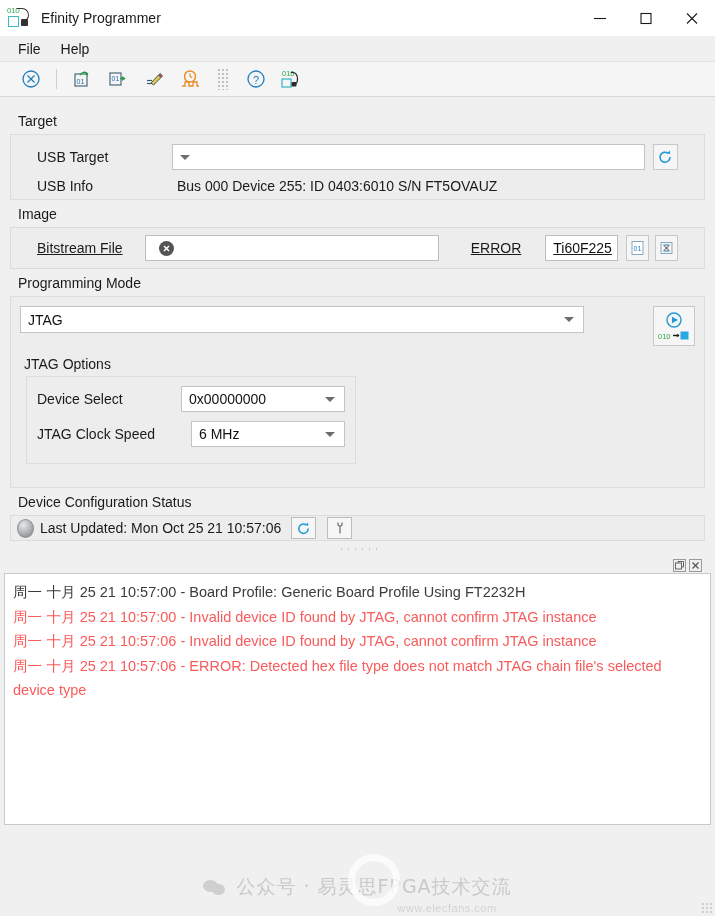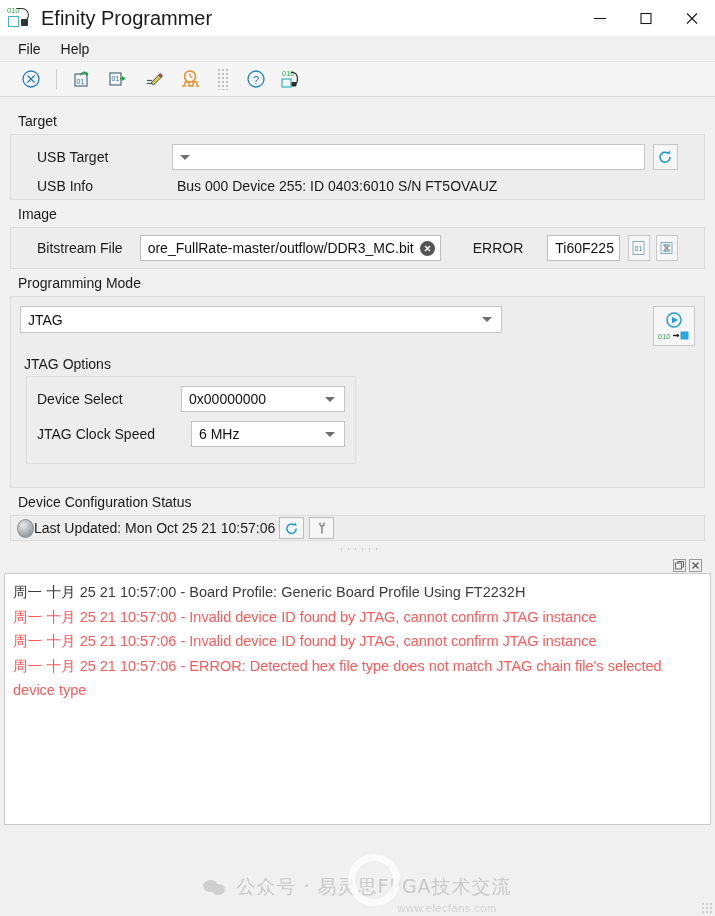--- a/index.html
+++ b/index.html
@@ -31,21 +31,21 @@
   }
   .app-icon .arc{
     position:absolute; left:9px; top:1px; width:13px; height:14px;
     border:1.6px solid #333; border-left-color:transparent; border-bottom-color:transparent;
     border-radius:0 9px 9px 0;
   }
   .app-icon .plug{
     position:absolute; left:14px; top:12px; width:7px; height:7px;
     background:#333; border-radius:1px;
   }
-  .app-title{ margin-left:8px; font-size:20px; color:#1a1a1a; }
+  .app-title{ margin-left:8px; font-size:14px; color:#1a1a1a; }
   .wincontrols{ position:absolute; right:0; top:0; height:36px; display:flex; }
   .wc{ width:46px; height:36px; display:flex; align-items:center; justify-content:center; }
   .wc svg{ display:block; }
 
   
   .menubar{
     height:26px; background:#f0f0f0;
     display:flex; align-items:center; padding-left:8px;
     border-bottom:1px solid #e2e2e2;
     font-size:14px;
@@ -101,21 +101,21 @@
 
   
   .optgroup{
     border:1px solid #dcdcdc; background:#ededed;
     margin:4px 0 0 6px; width:330px; padding:9px 10px 16px 10px;
   }
 
   
   .statusbar{
     background:#ededed; border:1px solid #dcdcdc;
-    height:26px; display:flex; align-items:center; padding:0 4px 0 6px; 
+    height:26px; display:flex; align-items:center; padding:0 4px 0 6px; gap:6px;
   }
   .led{
     width:17px;height:19px;border-radius:50%;
     background:radial-gradient(circle at 35% 30%, #e8e8e8, #9aa0a4 70%, #7d8387);
     border:1px solid #8b9196;
   }
   .st-btn{ width:25px;height:22px;background:#f6f6f6;border:1px solid #bdbdbd;
            display:flex;align-items:center;justify-content:center; }
 
   .splitter{ height:16px; display:flex; align-items:center; justify-content:center; }
@@ -265,25 +265,24 @@
         </svg>
       </div>
     </div>
     <div class="row" style="margin-top:8px;align-items:flex-end;">
       <div class="fld-label" style="width:140px;">USB Info</div>
       <div class="fld-label">Bus 000 Device 255: ID 0403:6010 S/N FT5OVAUZ</div>
     </div>
   </div>
 
   <div class="sec-label">Image</div>
-  <div class="panel" style="height:42px; padding-top:7px;">
+  <div class="panel" style="height:42px; padding-top:7px;text-decoration:underline;">
     <div class="row">
       <div class="fld-label" style="width:123px;">Bitstream File</div>
       <div class="textfield" style="width:333px;">
-        <span style="flex:1; white-space:nowrap; overflow:hidden; direction:rtl; text-align:left;">ore_FullRate-master/outflow/DDR3_MC.bit</span>
         <span class="clear-x">
           <svg width="9" height="9" viewBox="0 0 9 9">
             <line x1="2" y1="2" x2="7" y2="7" stroke="#fff" stroke-width="1.4"></line>
             <line x1="7" y1="2" x2="2" y2="7" stroke="#fff" stroke-width="1.4"></line>
           </svg>
         </span>
       </div>
       <div class="fld-label" style="margin-left:32px;">ERROR</div>
       <div class="textfield" style="width:78px; margin-left:24px;">
         <span>Ti60F225</span>
@@ -300,21 +299,21 @@
           <path d="M5.5 5 h6 M5.5 11 h6" stroke="#1e7fc0" stroke-width="1"></path>
           <path d="M6 5.5 L11 10.5 M11 5.5 L6 10.5" stroke="#444" stroke-width="1"></path>
         </svg>
       </div>
     </div>
   </div>
 
   <div class="sec-label">Programming Mode</div>
   <div class="panel" style="height:192px; padding:9px 9px;">
     <div class="row" style="align-items:flex-start;">
-      <div class="combo" style="width:482px; height:27px;">
+      <div class="combo" style="width:564px; height:27px;">
         <span class="val">JTAG</span>
         <span class="caret"></span>
       </div>
       <div style="margin-left:auto; width:42px; height:40px; background:#f6f6f6; border:1px solid #c8c8c8;
                   display:flex; flex-direction:column; align-items:center; justify-content:center;">
         <svg width="24" height="18" viewBox="0 0 24 18">
           <circle cx="12" cy="8" r="7" fill="none" stroke="#1e9ad6" stroke-width="1.4"></circle>
           <path d="M10 4.8 L16 8 L10 11.2 z" fill="#1e9ad6"></path>
         </svg>
         <svg width="34" height="11" viewBox="0 0 34 11">

